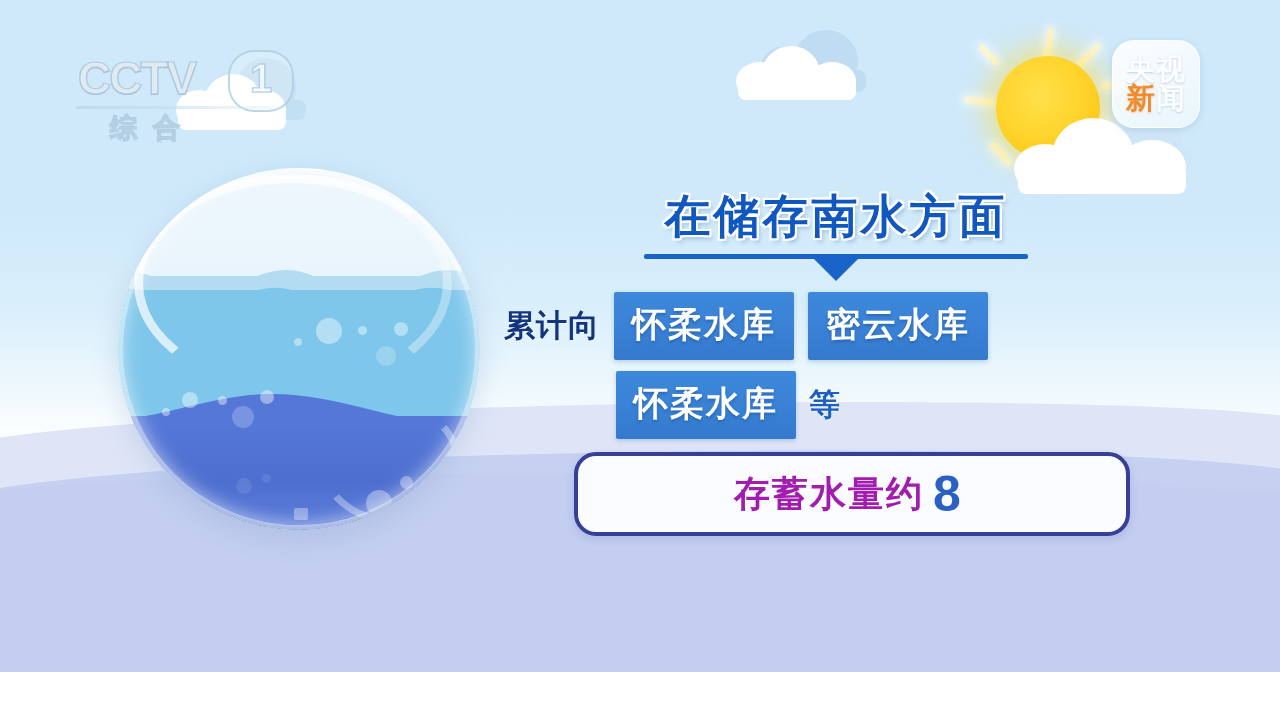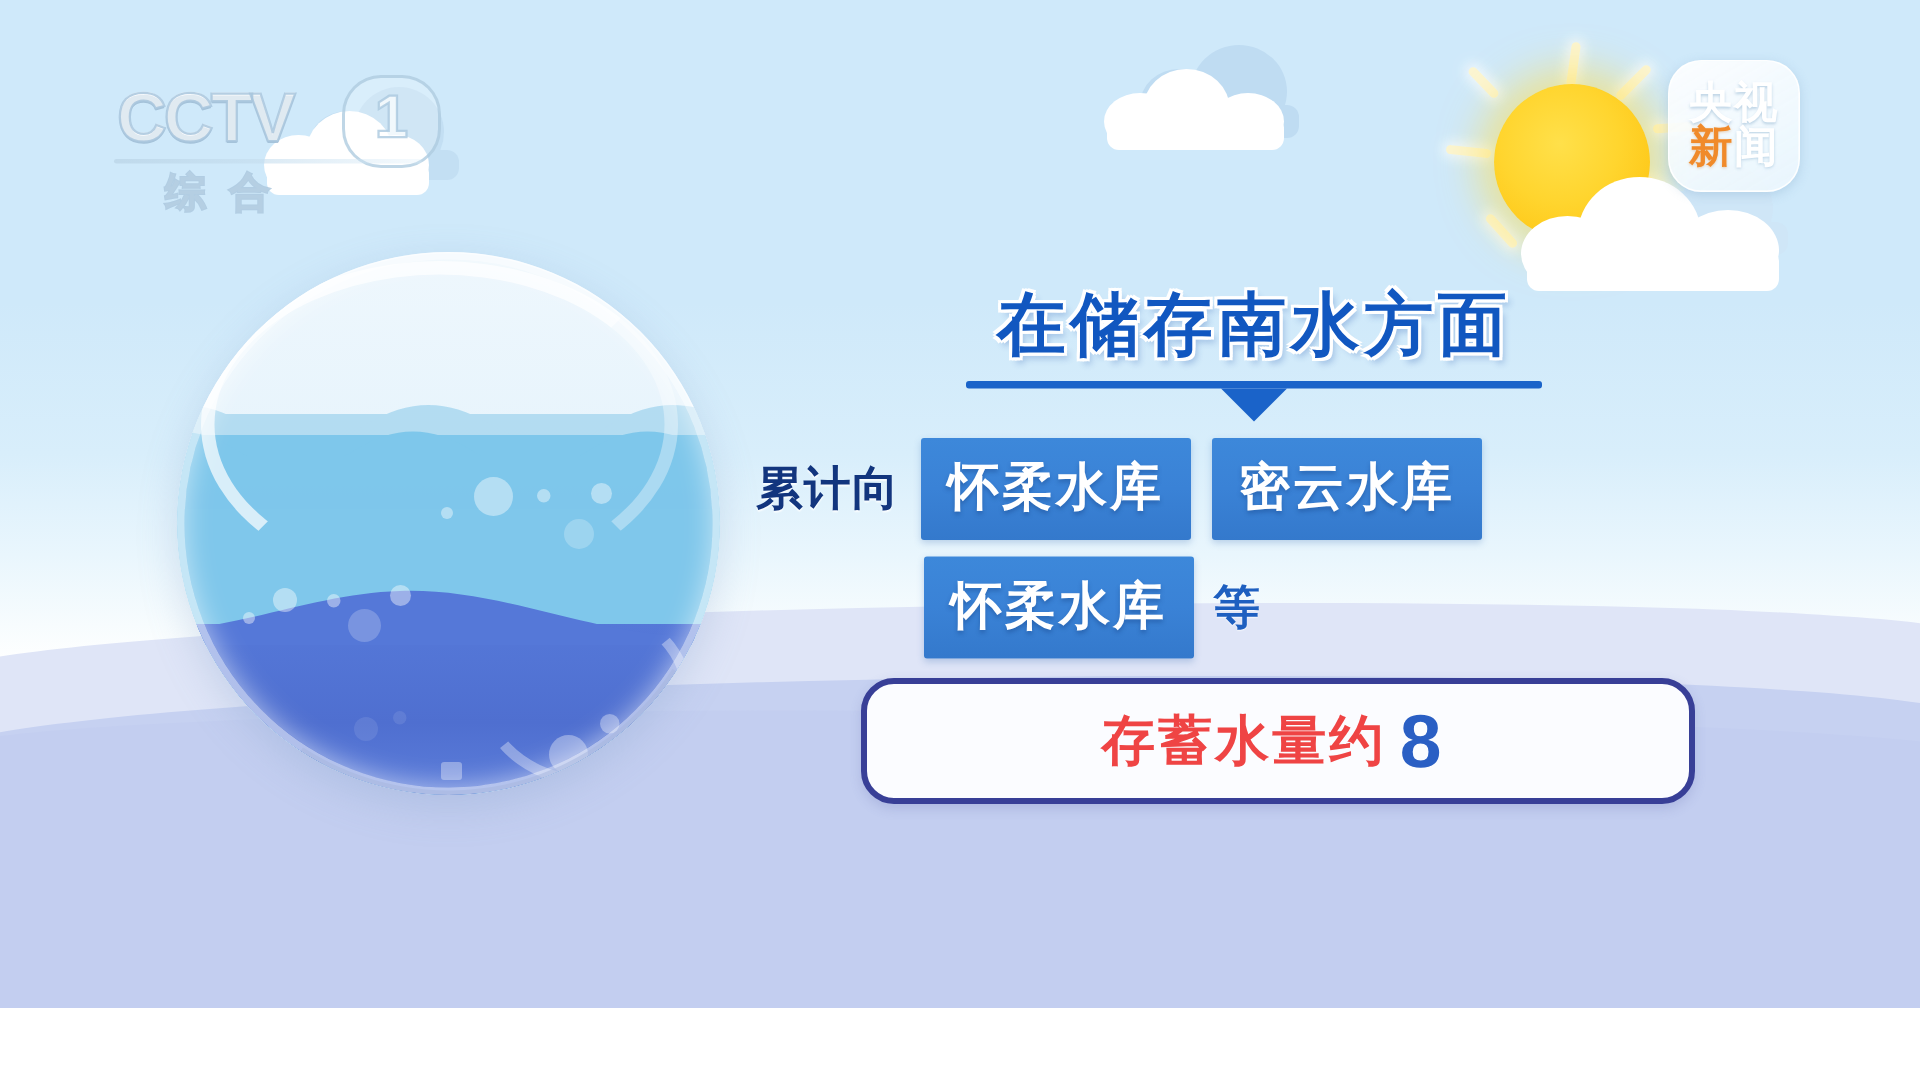--- a/index.html
+++ b/index.html
@@ -186,21 +186,21 @@
   #row2 .tag{margin-right:0;}
   #row2 .tag + .tag{margin-left:14px;}
 
   
   #pill{
     position:absolute;left:574px;top:452px;width:548px;height:76px;
     background:#fbfcff;border:4px solid #383f97;border-radius:22px;
     display:flex;align-items:center;justify-content:center;
     box-shadow:0 3px 8px rgba(90,100,170,.20);
   }
-  #pill .txt{font-size:36px;font-weight:bold;color:#ef4444;letter-spacing:2px;}
+  #pill .txt{font-size:36px;font-weight:bold;color:#a21caf;letter-spacing:2px;}
   #pill .num{font-size:50px;font-weight:bold;color:#2a5fc4;margin:0 9px;line-height:1;}
 </style>
 </head>
 <body>
 
 <div id="stage">
 
   <div class="band" id="band1"></div>
   <div class="band" id="band2"></div>
   <div class="band" id="band3"></div>

